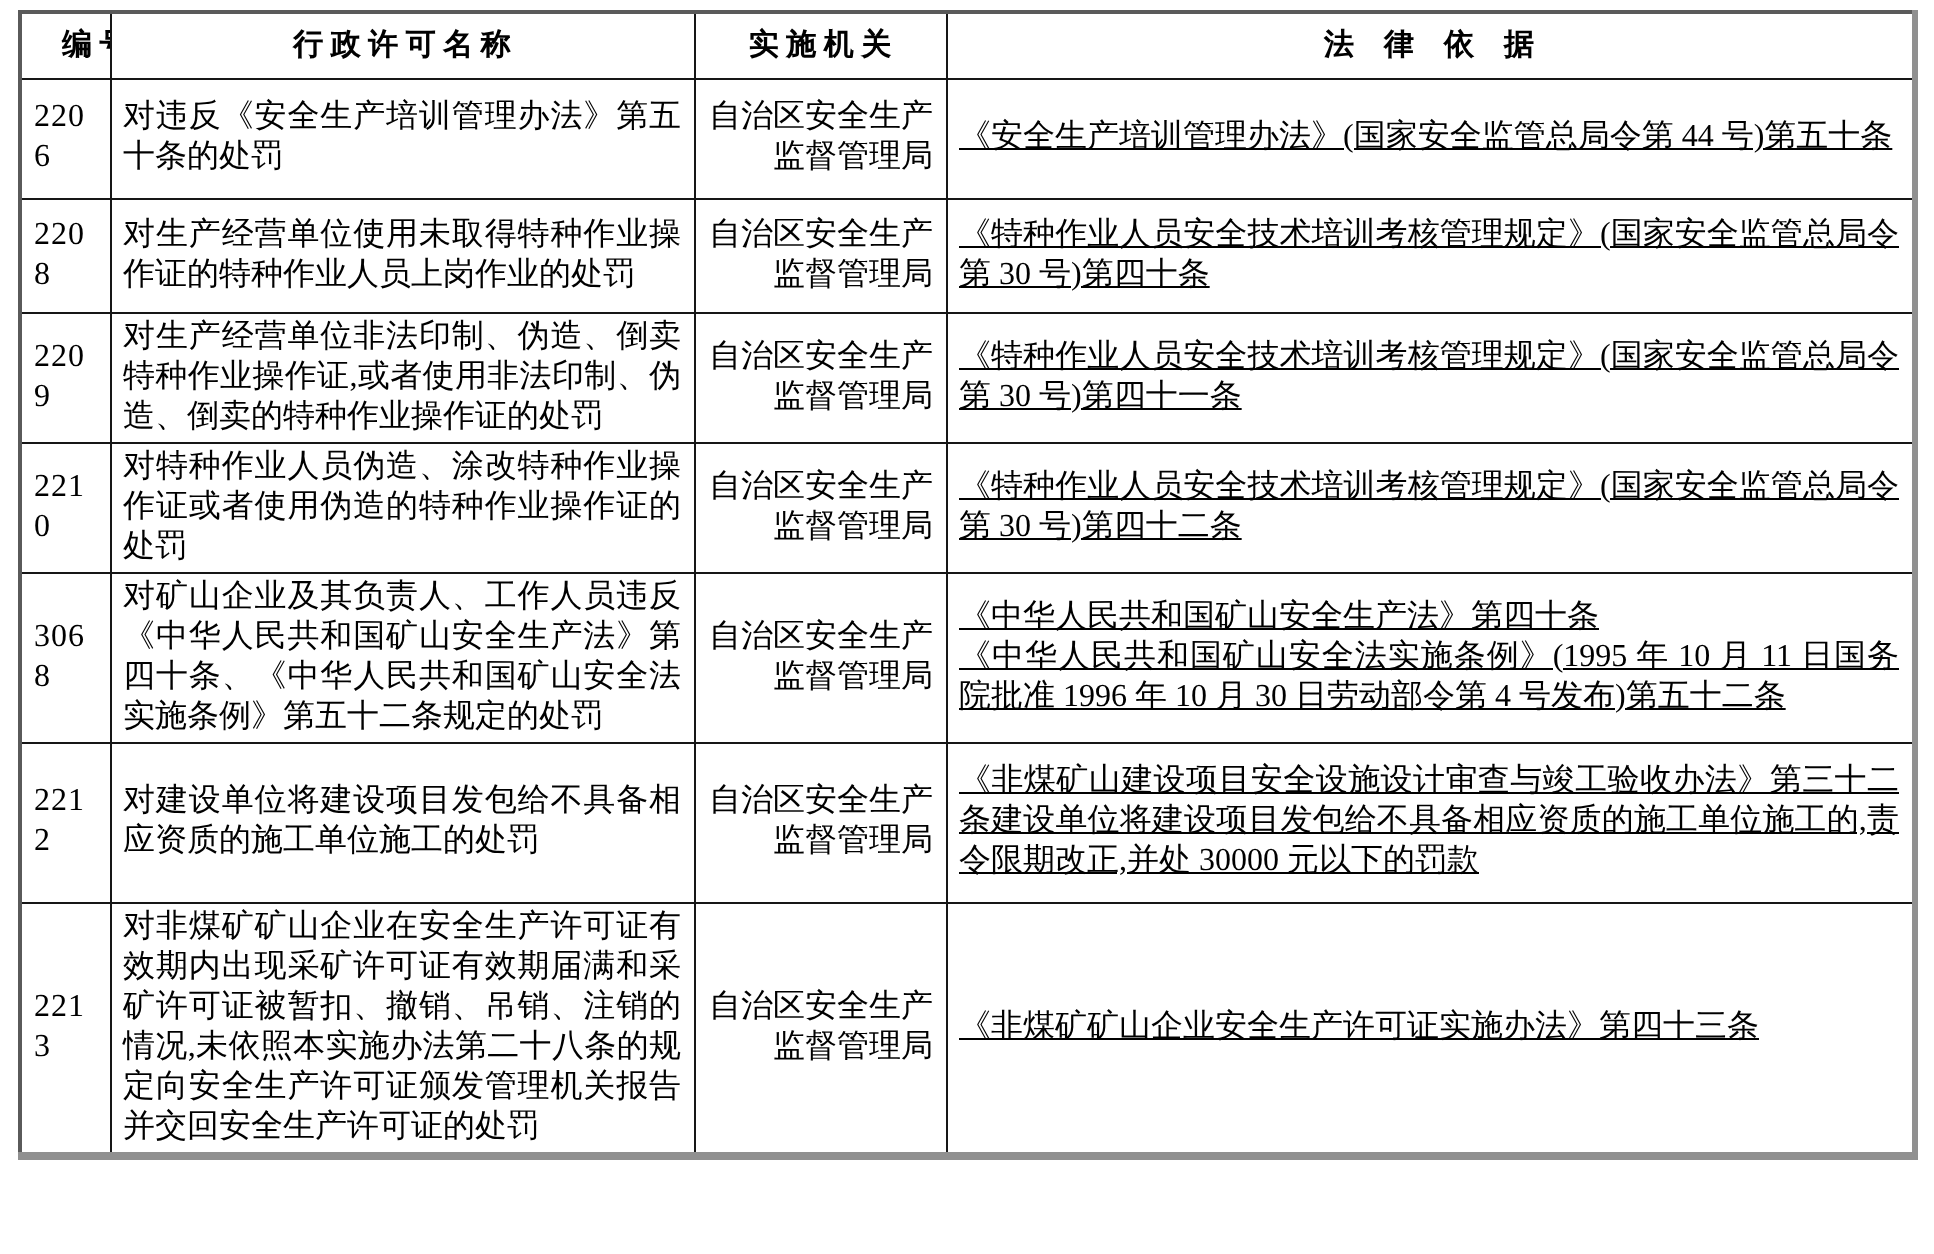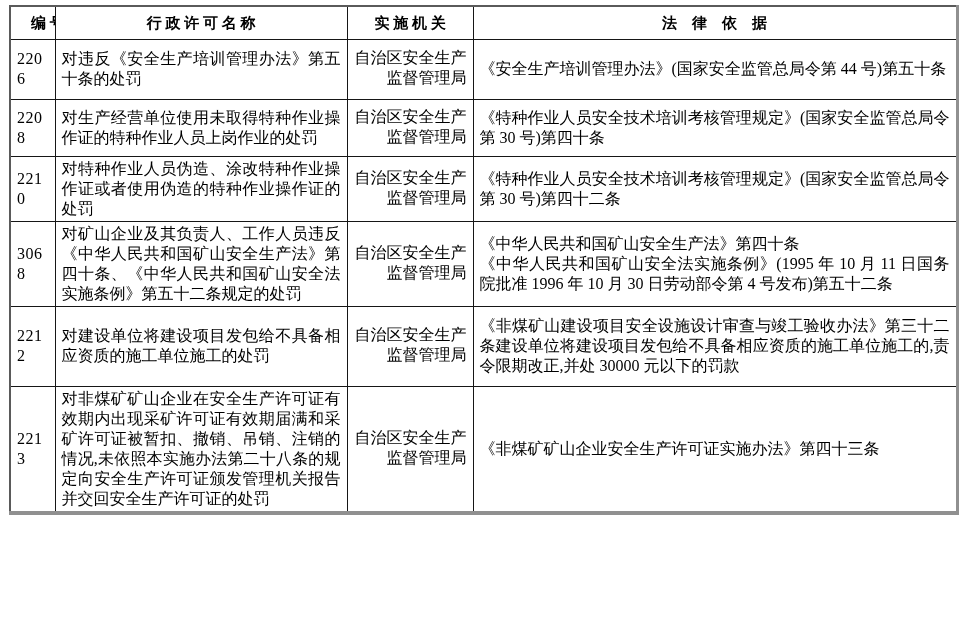--- a/index.html
+++ b/index.html
@@ -61,20 +61,21 @@
   }
   td.cell-agency {
     text-align: right;
     padding: 2px 5px;
     font-family: Liberation Mono, monospace;
   }
   td.cell-legal {
     text-align: justify;
     text-justify: inter-ideograph;
     padding: 2px 7px;
+    text-decoration: underline;
   }
   td.cell-legal .legal-line { display: block; }
 </style>
 </head>
 <body>
 
 <div class="doc-wrap">
   <table class="permits">
     <colgroup>
       <col class="c-id">
@@ -98,20 +99,28 @@
         <td class="cell-legal">
           <span class="legal-line">《安全生产培训管理办法》(国家安全监管总局令第 44 号)第五十条</span>
         </td>
       </tr>
       <tr style="height:57px;">
         <td class="cell-id">2208</td>
         <td class="cell-name">对生产经营单位使用未取得特种作业操作证的特种作业人员上岗作业的处罚</td>
         <td class="cell-agency">自治区安全生产监督管理局</td>
         <td class="cell-legal">
           <span class="legal-line">《特种作业人员安全技术培训考核管理规定》(国家安全监管总局令第 30 号)第四十条</span>
+        </td>
+      </tr>
+      <tr style="height:60px;">
+        <td class="cell-id">2209</td>
+        <td class="cell-name">对生产经营单位非法印制、伪造、倒卖特种作业操作证,或者使用非法印制、伪造、倒卖的特种作业操作证的处罚</td>
+        <td class="cell-agency">自治区安全生产监督管理局</td>
+        <td class="cell-legal">
+          <span class="legal-line">《特种作业人员安全技术培训考核管理规定》(国家安全监管总局令第 30 号)第四十一条</span>
         </td>
       </tr>
       <tr style="height:64px;padding-left:37px;">
         <td class="cell-id">2210</td>
         <td class="cell-name">对特种作业人员伪造、涂改特种作业操作证或者使用伪造的特种作业操作证的处罚</td>
         <td class="cell-agency">自治区安全生产监督管理局</td>
         <td class="cell-legal">
           <span class="legal-line">《特种作业人员安全技术培训考核管理规定》(国家安全监管总局令第 30 号)第四十二条</span>
         </td>
       </tr>

